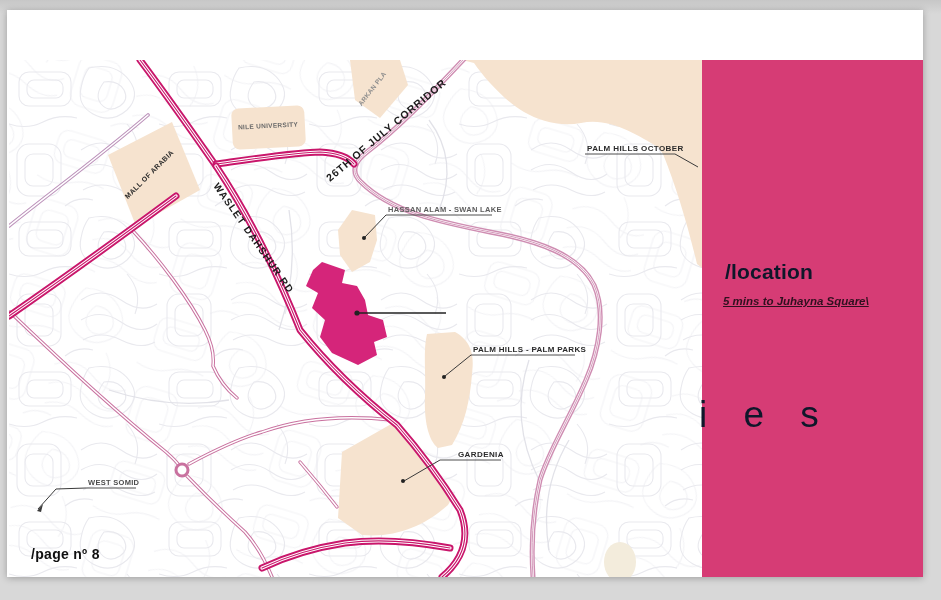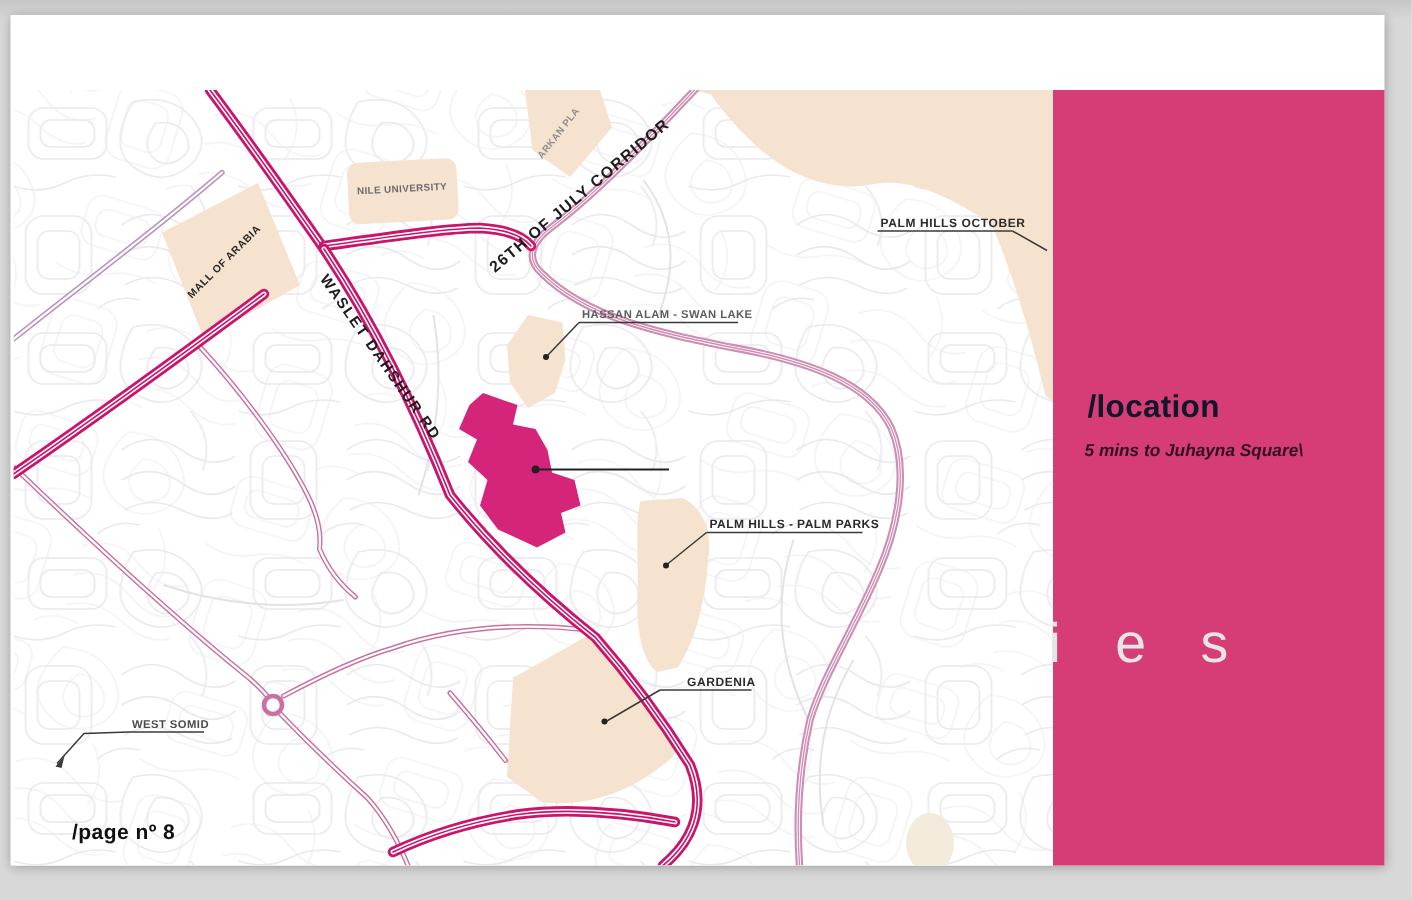--- a/index.html
+++ b/index.html
@@ -24,28 +24,28 @@
     position:absolute;left:695px;top:50px;width:221px;height:517px;
     background:#d63c75;
   }
   .loc-heading{
     position:absolute;left:23px;top:200px;
     font-size:21px;font-weight:bold;color:#0f172a;letter-spacing:.2px;
   }
   .loc-lines{
     position:absolute;left:21px;top:233px;
     font-size:11.5px;font-style:italic;font-weight:bold;
-    color:#30101f;line-height:17px;
+    color:#30101f;line-height:17px;text-decoration:underline;
   }
   .sidebar-watermark{
-    position:absolute;left:-3px;top:348px;
-    font-size:37px;color:#e5e5e5;letter-spacing:13px;white-space:nowrap;
+    position:absolute;left:-3px;top:334px;
+    font-size:37px;color:#0f172a;letter-spacing:13px;white-space:nowrap;
   }
   .page-num{
-    position:absolute;left:41px;top:536px;
+    position:absolute;left:24px;top:536px;
     font-size:14px;font-weight:bold;color:#101010;letter-spacing:.3px;
   }
 
   
   .r-o{stroke:#c9166b;stroke-width:7;fill:none;stroke-linecap:round;}
   .r-i{stroke:#ffffff;stroke-width:3.2;fill:none;stroke-linecap:round;}
   .r-m{stroke:#c9166b;stroke-width:1.1;fill:none;stroke-linecap:round;}
   .s-o{stroke:#cf8db2;stroke-width:5;fill:none;stroke-linecap:round;}
   .s-i{stroke:#ffffff;stroke-width:2.2;fill:none;stroke-linecap:round;}
   .s-m{stroke:#cf8db2;stroke-width:.9;fill:none;stroke-linecap:round;}

